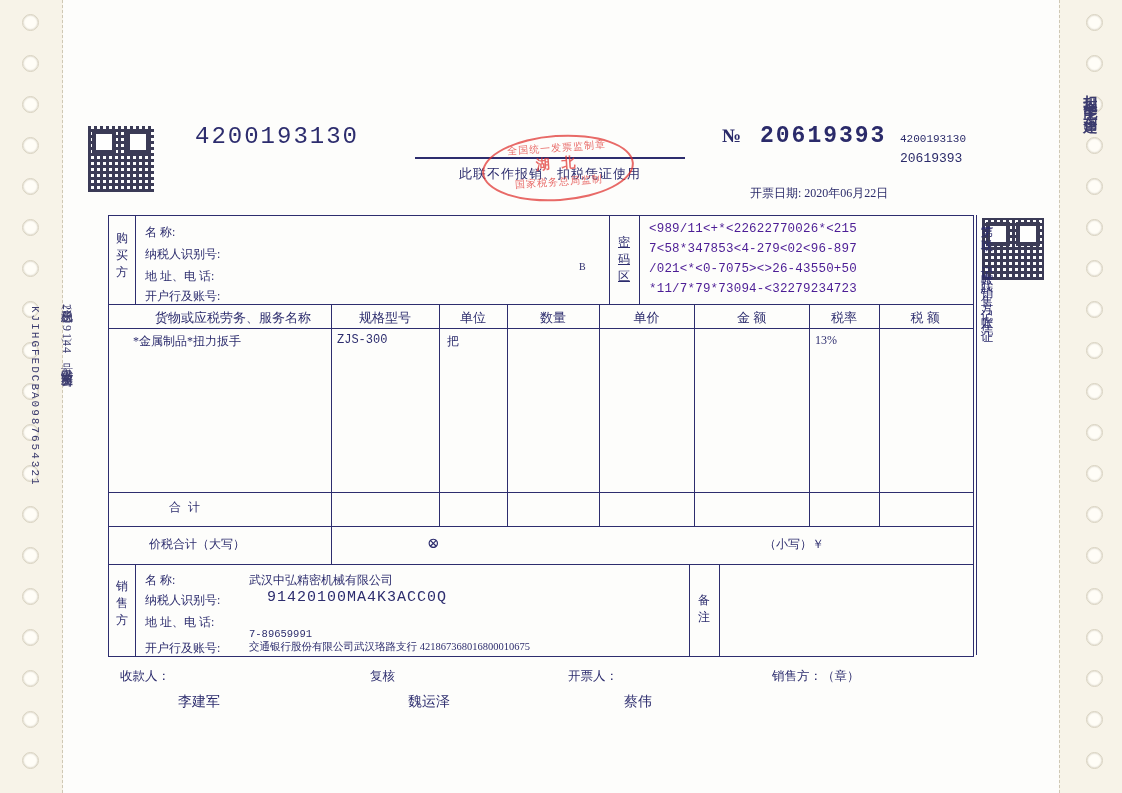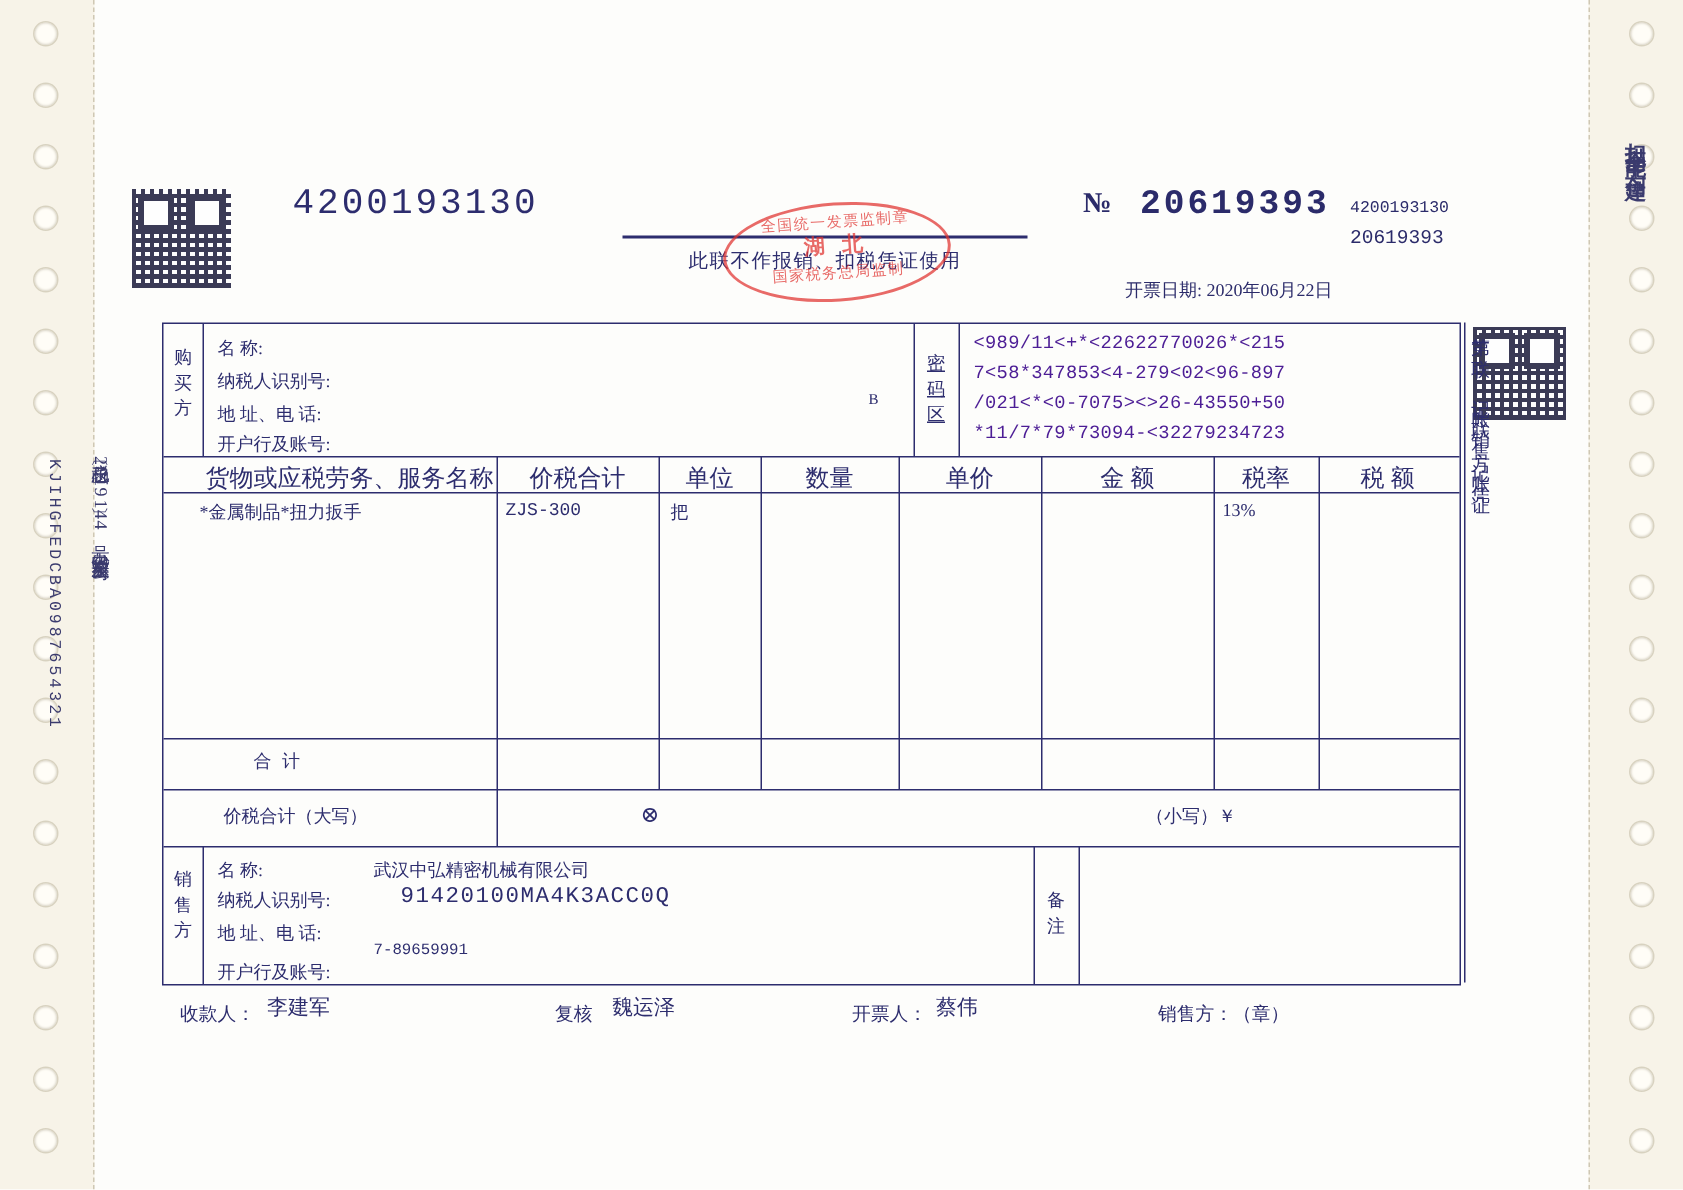--- a/index.html
+++ b/index.html
@@ -142,30 +142,31 @@
     position:absolute;width:22px;text-align:center;font-size:12px;
     color:#2d2d6e;line-height:17px;
     font-family:"Liberation Serif","DejaVu Serif",serif;
   }
   .secret{
     position:absolute;font-size:12.5px;letter-spacing:.2px;color:#4c1d95;
     font-family:"Liberation Mono","DejaVu Sans Mono",monospace;
     white-space:nowrap;
   }
   .colhead{
-    position:absolute;font-size:16px;color:#2d2d6e;text-align:center;
+    position:absolute;font-size:13px;color:#2d2d6e;text-align:center;
     font-family:"Liberation Serif","DejaVu Serif",serif;
   }
   .footer-row{
     position:absolute;font-size:12.5px;color:#2d2d6e;
     font-family:"Liberation Serif","DejaVu Serif",serif;
   }
   .hand{
     font-family:Liberation Mono, monospace;
     color:#2d2d6e;
+    margin-top:30px;
   }
   
   .strip-right{
     position:absolute;left:878px;top:100px;height:440px;width:26px;
   }
   .strip-right .txt{
     writing-mode:vertical-rl;font-size:12.5px;color:#2d2d6e;letter-spacing:2px;
     font-family:"Liberation Serif","DejaVu Serif",serif;
     height:100%;display:block;
   }
@@ -283,21 +284,21 @@
       <div class="cellText" style="left:470px;top:45px;font-size:10px">B</div>
 
       <div class="vlabel" style="left:504px;top:18px;text-decoration:underline;">密码区</div>
 
       <div class="secret" style="left:540px;top:6px">&lt;989/11&lt;+*&lt;22622770026*&lt;215</div>
       <div class="secret" style="left:540px;top:26px">7&lt;58*347853&lt;4-279&lt;02&lt;96-897</div>
       <div class="secret" style="left:540px;top:46px">/021&lt;*&lt;0-7075&gt;&lt;&gt;26-43550+50</div>
       <div class="secret" style="left:540px;top:66px">*11/7*79*73094-&lt;32279234723</div>
 
       <div class="colhead" style="left:26px;top:93px;width:196px">货物或应税劳务、服务名称</div>
-      <div class="colhead" style="left:222px;top:93px;width:108px">价税合计</div>
+      <div class="colhead" style="left:222px;top:93px;width:108px">规格型号</div>
       <div class="colhead" style="left:330px;top:93px;width:68px">单位</div>
       <div class="colhead" style="left:398px;top:93px;width:92px">数量</div>
       <div class="colhead" style="left:490px;top:93px;width:95px">单价</div>
       <div class="colhead" style="left:585px;top:93px;width:115px">金  额</div>
       <div class="colhead" style="left:700px;top:93px;width:70px">税率</div>
       <div class="colhead" style="left:770px;top:93px;width:92px">税  额</div>
 
       <div class="cellText" style="left:24px;top:117px">*金属制品*扭力扳手</div>
       <div class="cellText mono" style="left:228px;top:117px">ZJS-300</div>
       <div class="cellText" style="left:338px;top:117px">把</div>
@@ -322,20 +323,21 @@
       <div class="cellText" style="left:36px;top:356px">名        称:</div>
       <div class="cellText" style="left:140px;top:356px">武汉中弘精密机械有限公司</div>
 
       <div class="cellText" style="left:36px;top:376px">纳税人识别号:</div>
       <div class="cellText mono" style="left:158px;top:373px;font-size:15px;letter-spacing:1px">91420100MA4K3ACC0Q</div>
 
       <div class="cellText" style="left:36px;top:398px">地  址、电  话:</div>
       <div class="cellText mono" style="left:140px;top:412px;font-size:10.5px">7-89659991</div>
 
       <div class="cellText" style="left:36px;top:424px">开户行及账号:</div>
+      <div class="cellText" style="left:140px;top:424px;font-size:10.5px">交通银行股份有限公司武汉珞路支行  421867368016800010675</div>
 
       <div class="vlabel" style="left:584px;top:376px;">备注</div>
       <div class="cellText" style="left:620px;top:372px"></div>
     </div>
 
     <div class="strip-right">
       <span class="txt">第 一 联 ： 记 账 联   销 售 方 记 账 凭 证</span>
     </div>
     <div class="vline" style="left:876px;top:100px;height:440px;background:#2d2d6e;position:absolute;width:1px"></div>
 

